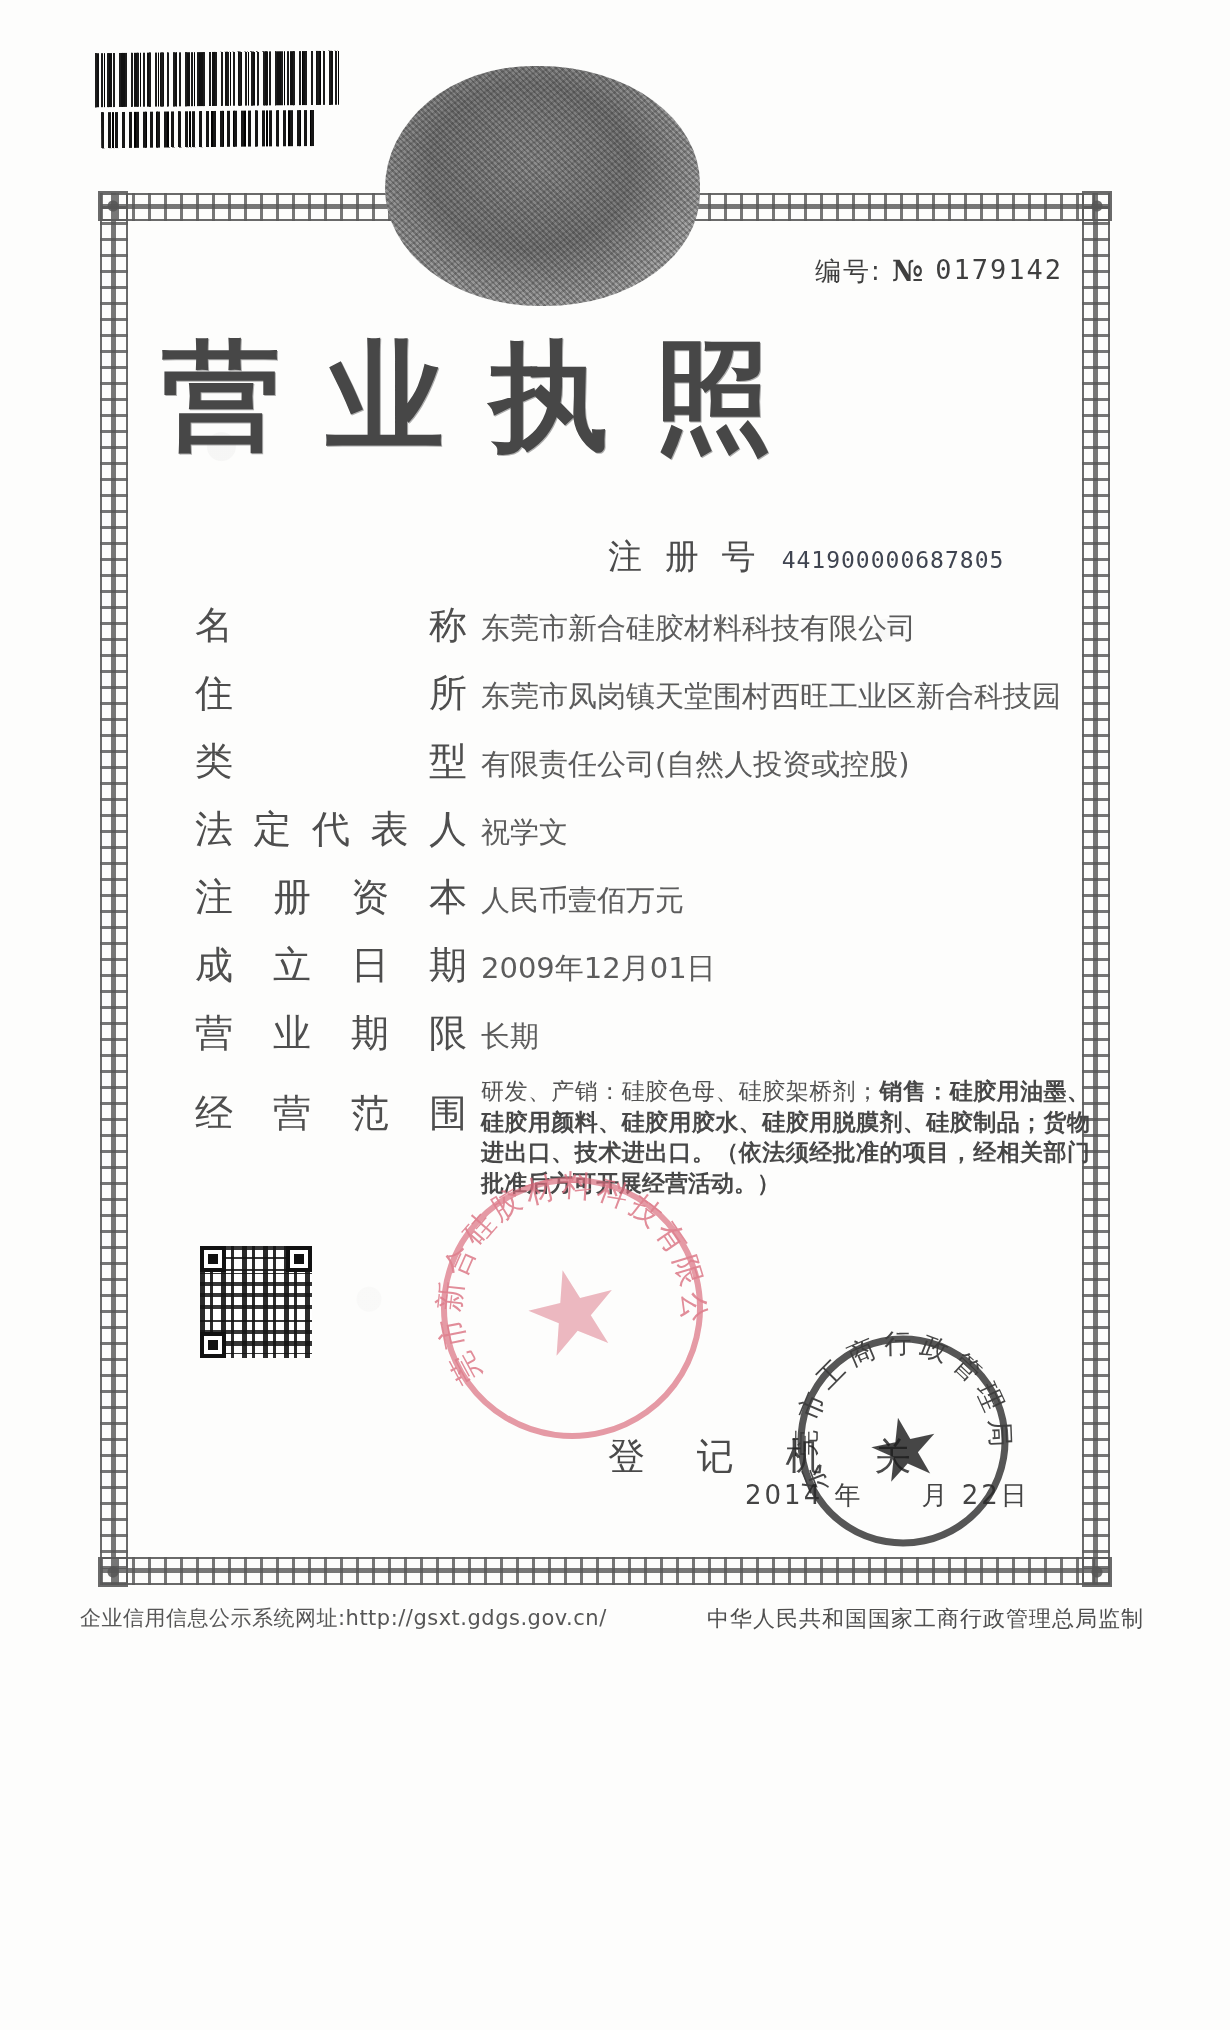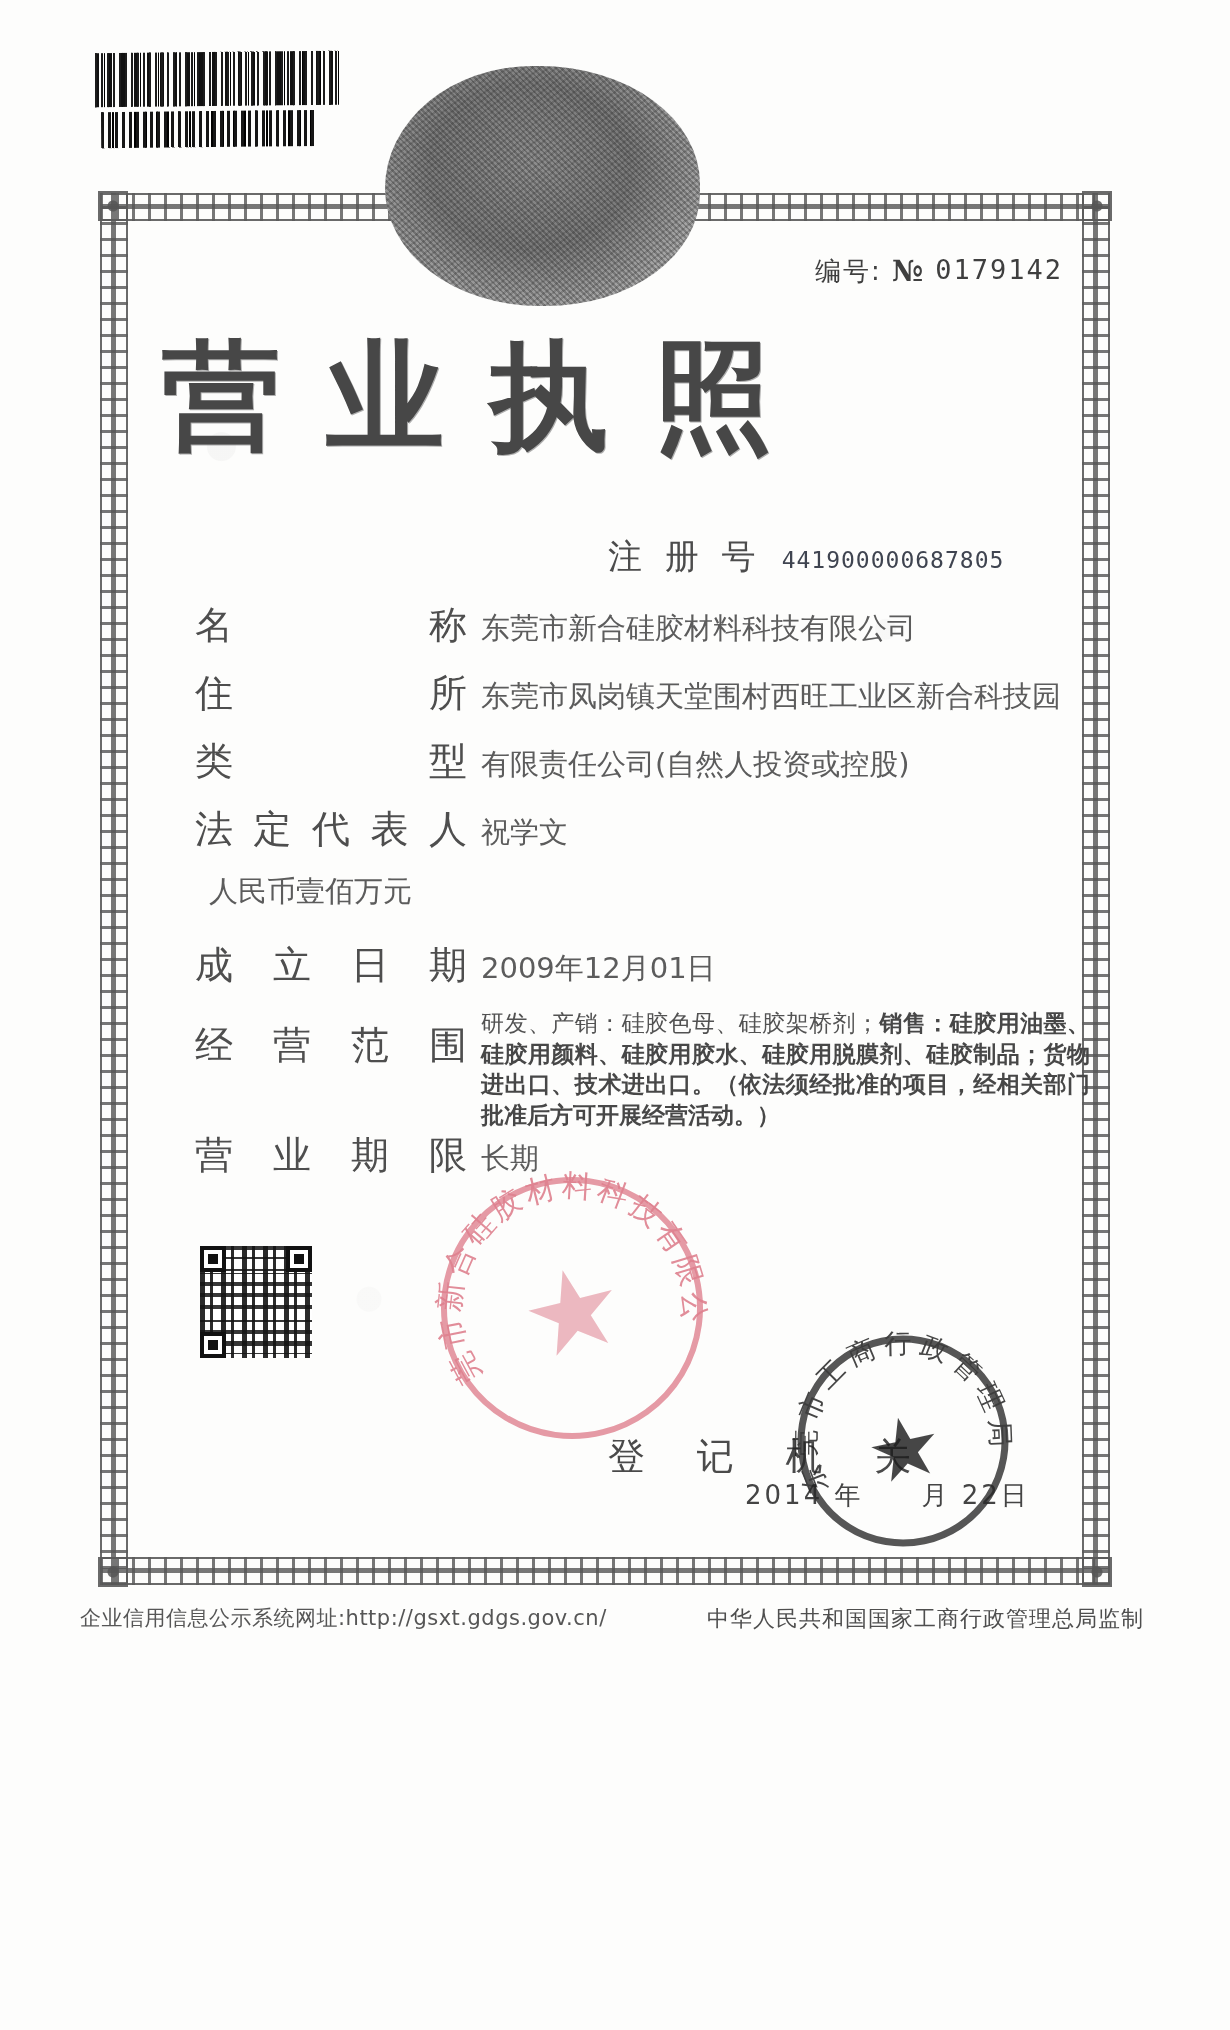--- a/index.html
+++ b/index.html
@@ -154,33 +154,34 @@
       </div>
       <div class="frow">
         <div class="flabel">类型</div>
         <div class="fvalue">有限责任公司(自然人投资或控股)</div>
       </div>
       <div class="frow">
         <div class="flabel">法定代表人</div>
         <div class="fvalue">祝学文</div>
       </div>
       <div class="frow">
+        <div class="flabel">注册资本</div>
         <div class="fvalue">人民币壹佰万元</div>
       </div>
       <div class="frow">
         <div class="flabel">成立日期</div>
         <div class="fvalue">2009年12月01日</div>
+      </div>
+      <div class="frow">
+        <div class="flabel">营业期限</div>
+        <div class="fvalue">长期</div>
       </div>
       <div class="frow scope">
         <div class="flabel">经营范围</div>
         <div class="scopetext"><span>研发、产销：硅胶色母、硅胶架桥剂；</span><span class="bold">销售：硅胶用油墨、硅胶用颜料、硅胶用胶水、硅胶用脱膜剂、硅胶制品；货物进出口、技术进出口。（依法须经批准的项目，经相关部门批准后方可开展经营活动。）</span></div>
-      </div>
-      <div class="frow">
-        <div class="flabel">营业期限</div>
-        <div class="fvalue">长期</div>
       </div>
     </div>
 
     <div class="qr">
       <div class="finder f1"></div>
       <div class="finder f2"></div>
       <div class="finder f3"></div>
     </div>
 
     <div class="registrar">登 记 机 关</div>

